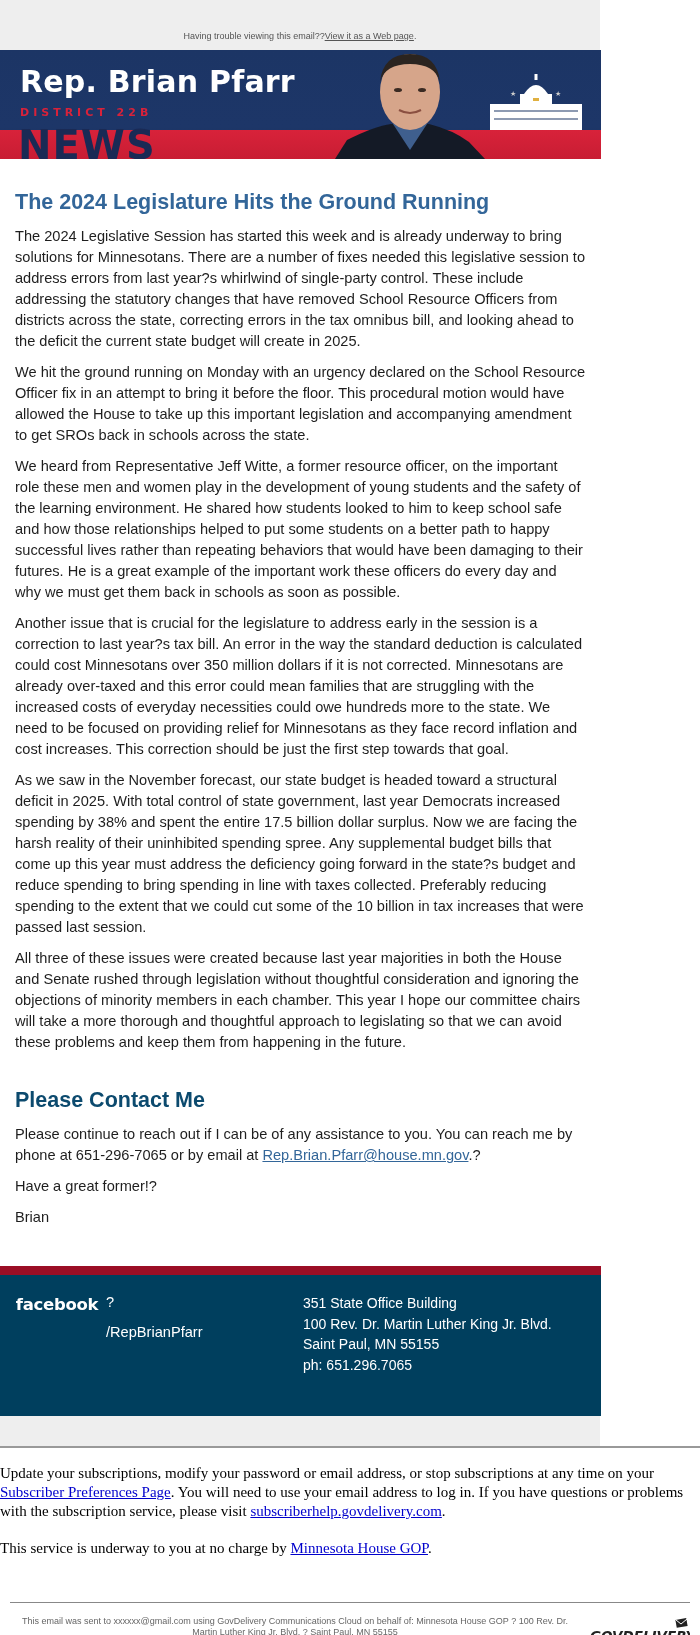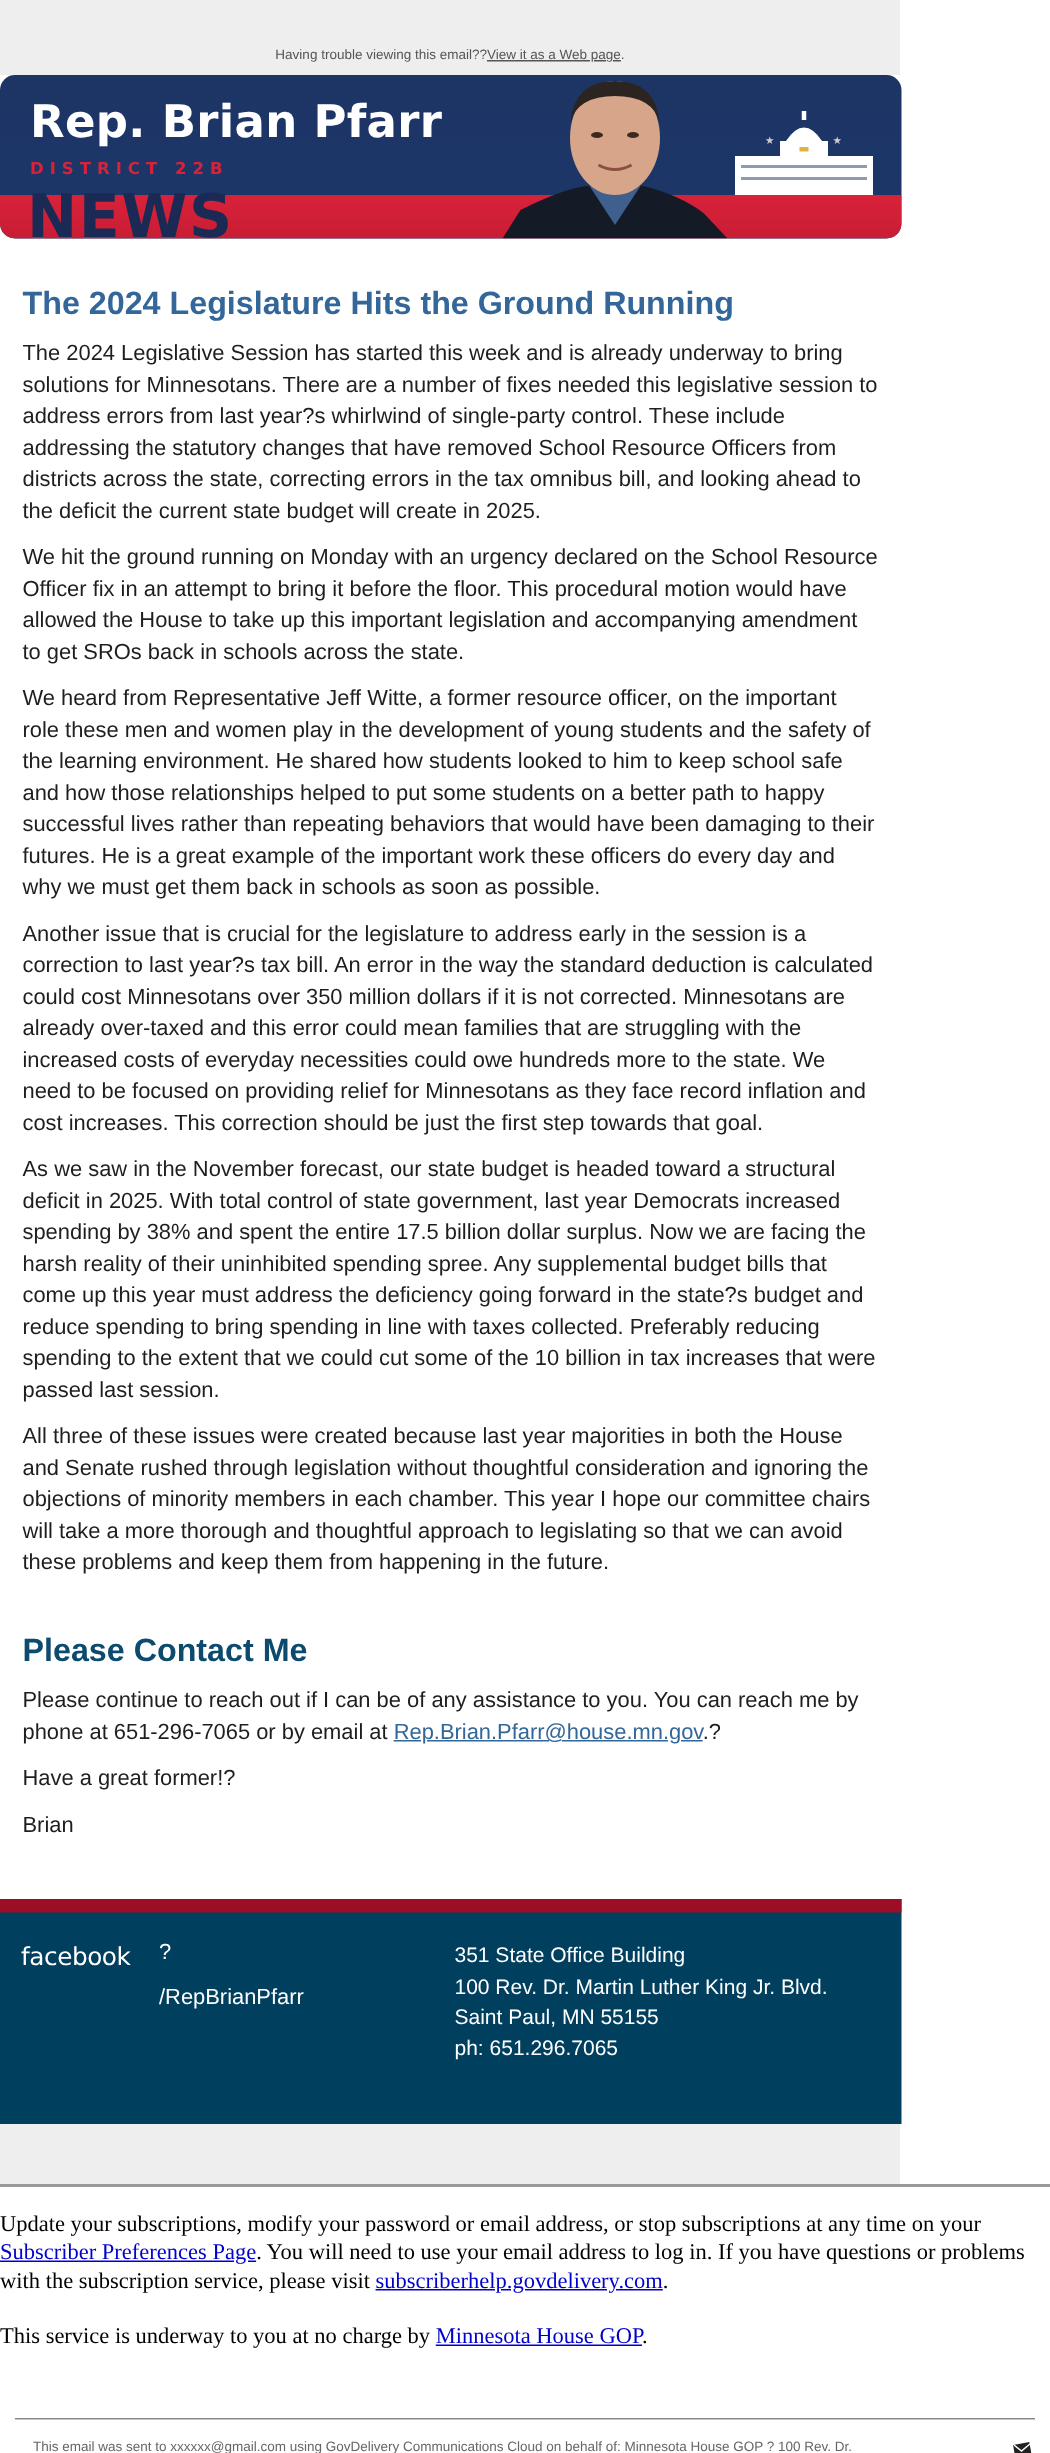--- a/index.html
+++ b/index.html
@@ -1,27 +1,27 @@
 <!DOCTYPE html>
 <html><head>
   <meta charset="utf-8">
   <style>
     * { box-sizing: border-box; margin: 0; padding: 0; }
     html, body { width: 700px; background: #ffffff; }
     body { font-family: "Liberation Sans", sans-serif; color: #222; }
 
-    .outer-bg { background: #eeeeee; width: 600px; padding-top: 30px; padding-bottom: 40px; }
+    .outer-bg { background: #eeeeee; width: 600px; padding-top: 30px; padding-bottom: 30px; }
     .preheader { text-align: center; font-size: 9px; color: #555; height: 20px; line-height: 12px; }
     .preheader a { color: #555; text-decoration: underline; }
 
     .container { width: 601px; margin: 0 auto; background: #ffffff; }
 
     
     .banner { position: relative; width: 601px; height: 109px; overflow: hidden;
-      background: linear-gradient(180deg, #1c3565 0%, #1d3668 70%, #1b2f5c 100%); border-radius: 10px; }
+      background: linear-gradient(180deg, #1c3565 0%, #1d3668 70%, #1b2f5c 100%); }
     .banner .red-band { position: absolute; left: 0; right: 0; top: 80px; height: 29px;
       background: linear-gradient(180deg, #d8223a 0%, #c81d33 100%); }
     .banner .name { position: absolute; left: 20px; top: 14px; color: #fff; font-weight: bold;
       font-size: 30px; letter-spacing: 0.2px; font-family: "DejaVu Sans", sans-serif; }
     .banner .district { position: absolute; left: 20px; top: 56px; color: #d8223a; font-weight: bold;
       font-size: 11px; letter-spacing: 4px; font-family: "DejaVu Sans", sans-serif; }
     .banner .news { position: absolute; left: 18px; top: 75px; color: #1a2a55; font-weight: bold;
       font-size: 40px; letter-spacing: 1px; font-family: "DejaVu Sans", sans-serif; line-height: 40px; }
     .banner .photo { position: absolute; left: 335px; top: 0; width: 150px; height: 109px; }
     .banner .capitol { position: absolute; left: 488px; top: 24px; width: 96px; height: 56px; }
@@ -32,21 +32,21 @@
     .content h2 { color: #0c4a6e; font-size: 21.5px; font-weight: bold; margin: 4px 0 11px 0; line-height: 26px; }
     .content p { font-size: 14.6px; line-height: 21px; margin: 0 0 10px 0; color: #1e1e1e; }
     .content a { color: #336699; text-decoration: underline; }
     .spacer-1 { height: 20px; }
     .spacer-2 { height: 28px; }
 
     
     .footer-band { border-top: 9px solid #9b0e25; background: #003f5e; height: 150px; position: relative; }
     .fb-logo { position: absolute; left: 14px; top: 16px; width: 86px; }
     .fb-logo .box { width: 86px; height: 86px; background: #fff; padding: 6px; }
-    .fb-logo .facebook { color: #fff; font-weight: normal; font-size: 16.5px; text-align: left;
+    .fb-logo .facebook { color: #fff; font-weight: bold; font-size: 16.5px; text-align: center;
       font-family: "DejaVu Sans", sans-serif; margin-top: 4px; letter-spacing: -0.3px; }
     .fb-q { position: absolute; left: 106px; top: 19px; color: #fff; font-size: 14.6px; }
     .fb-handle { position: absolute; left: 106px; top: 49px; color: #fff; font-size: 14.6px; }
     .address { position: absolute; left: 303px; top: 18px; color: #fff; font-size: 14px; line-height: 20.5px; }
 
     
     .gd-rule { border: none; border-top: 2px solid #999; margin: 0; }
     .gd-footer { padding: 16px 0 0 0; font-family: "Liberation Serif", serif; font-size: 15px; line-height: 19px; color: #000; }
     .gd-footer p { margin: 0 0 18px 0; }
     .gd-footer a { color: #0000cc; text-decoration: underline; }

